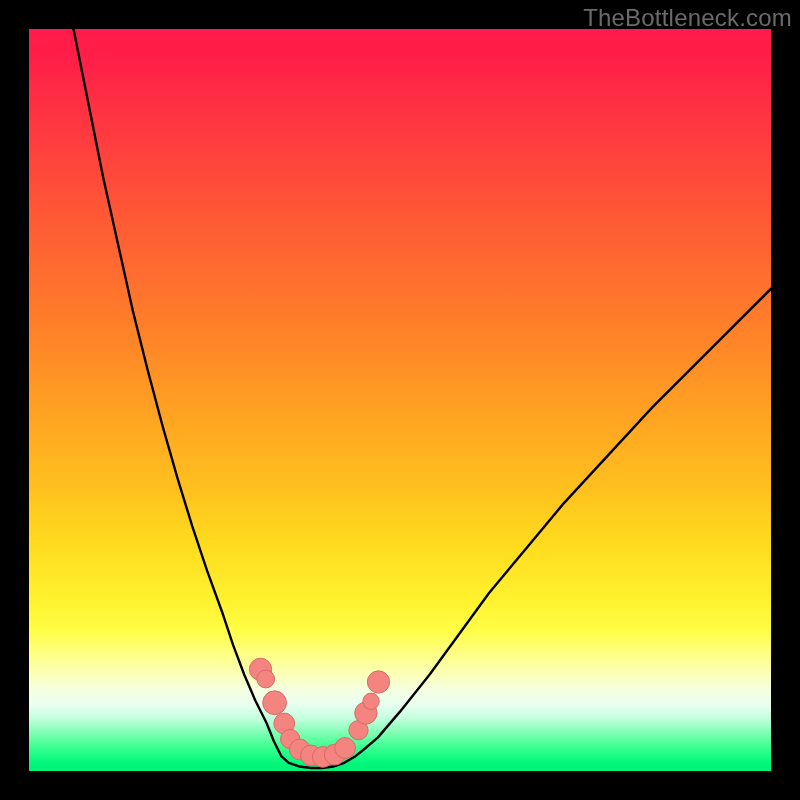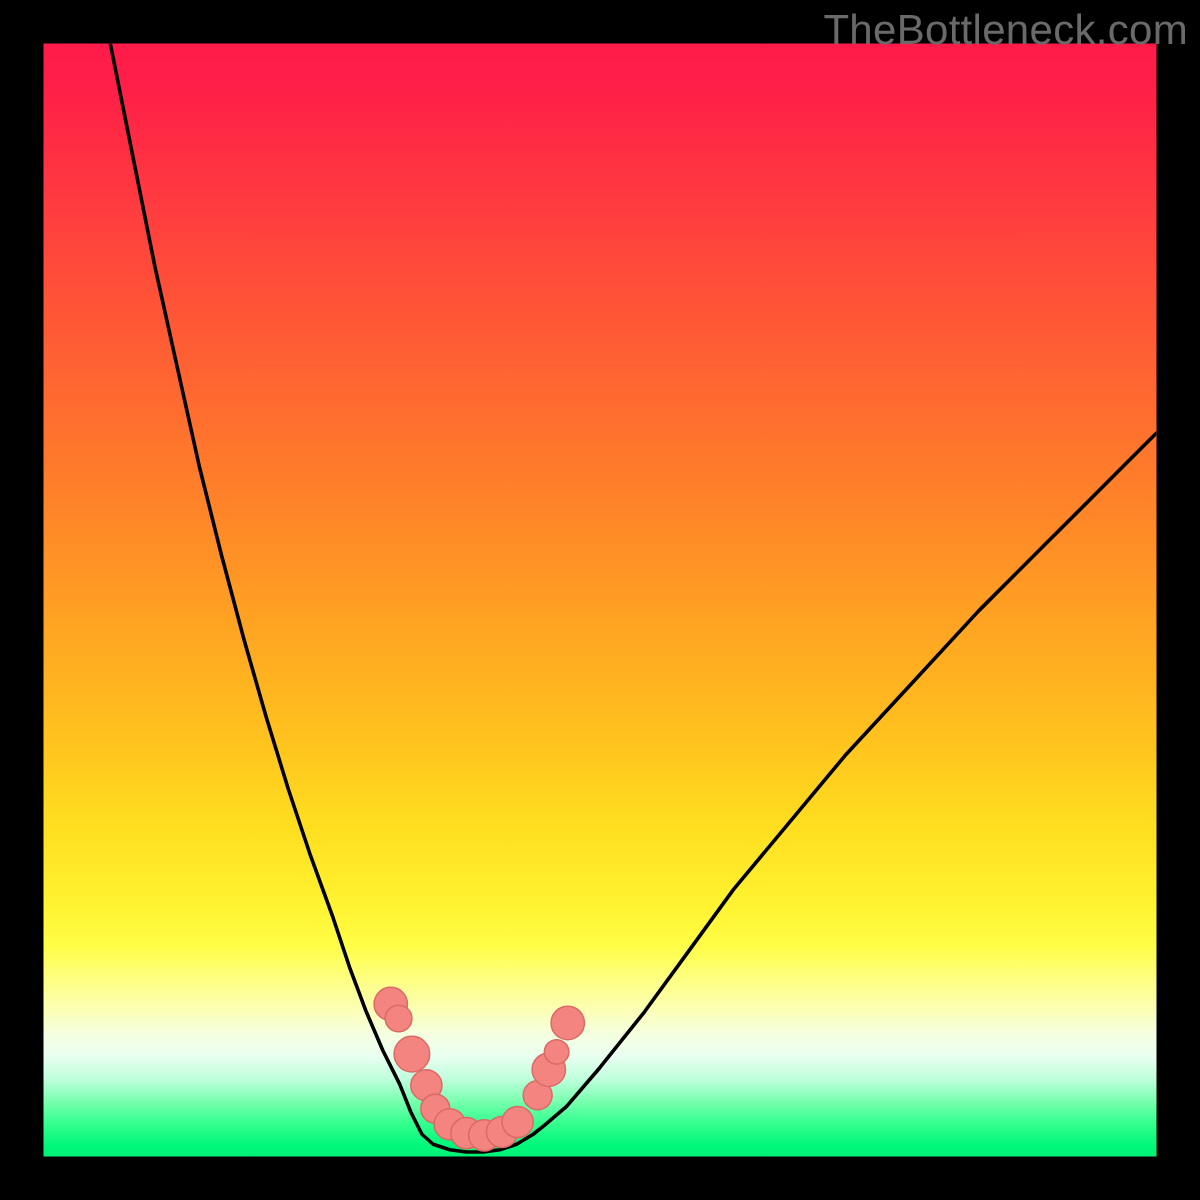--- a/index.html
+++ b/index.html
@@ -47,21 +47,21 @@
       #35ff8e 97%,
       #00f87a 99%,
       #00f276 100%
     );
   }
   .watermark {
     position: absolute;
     top: 4px;
     right: 8px;
     color: #6a6a6a;
-    font-size: 28px;
+    font-size: 24px;
     font-weight: 500;
     letter-spacing: 0.2px;
     user-select: none;
   }
   svg.curves {
     position: absolute;
     left: 0;
     top: 0;
     width: 742px;
     height: 742px;

